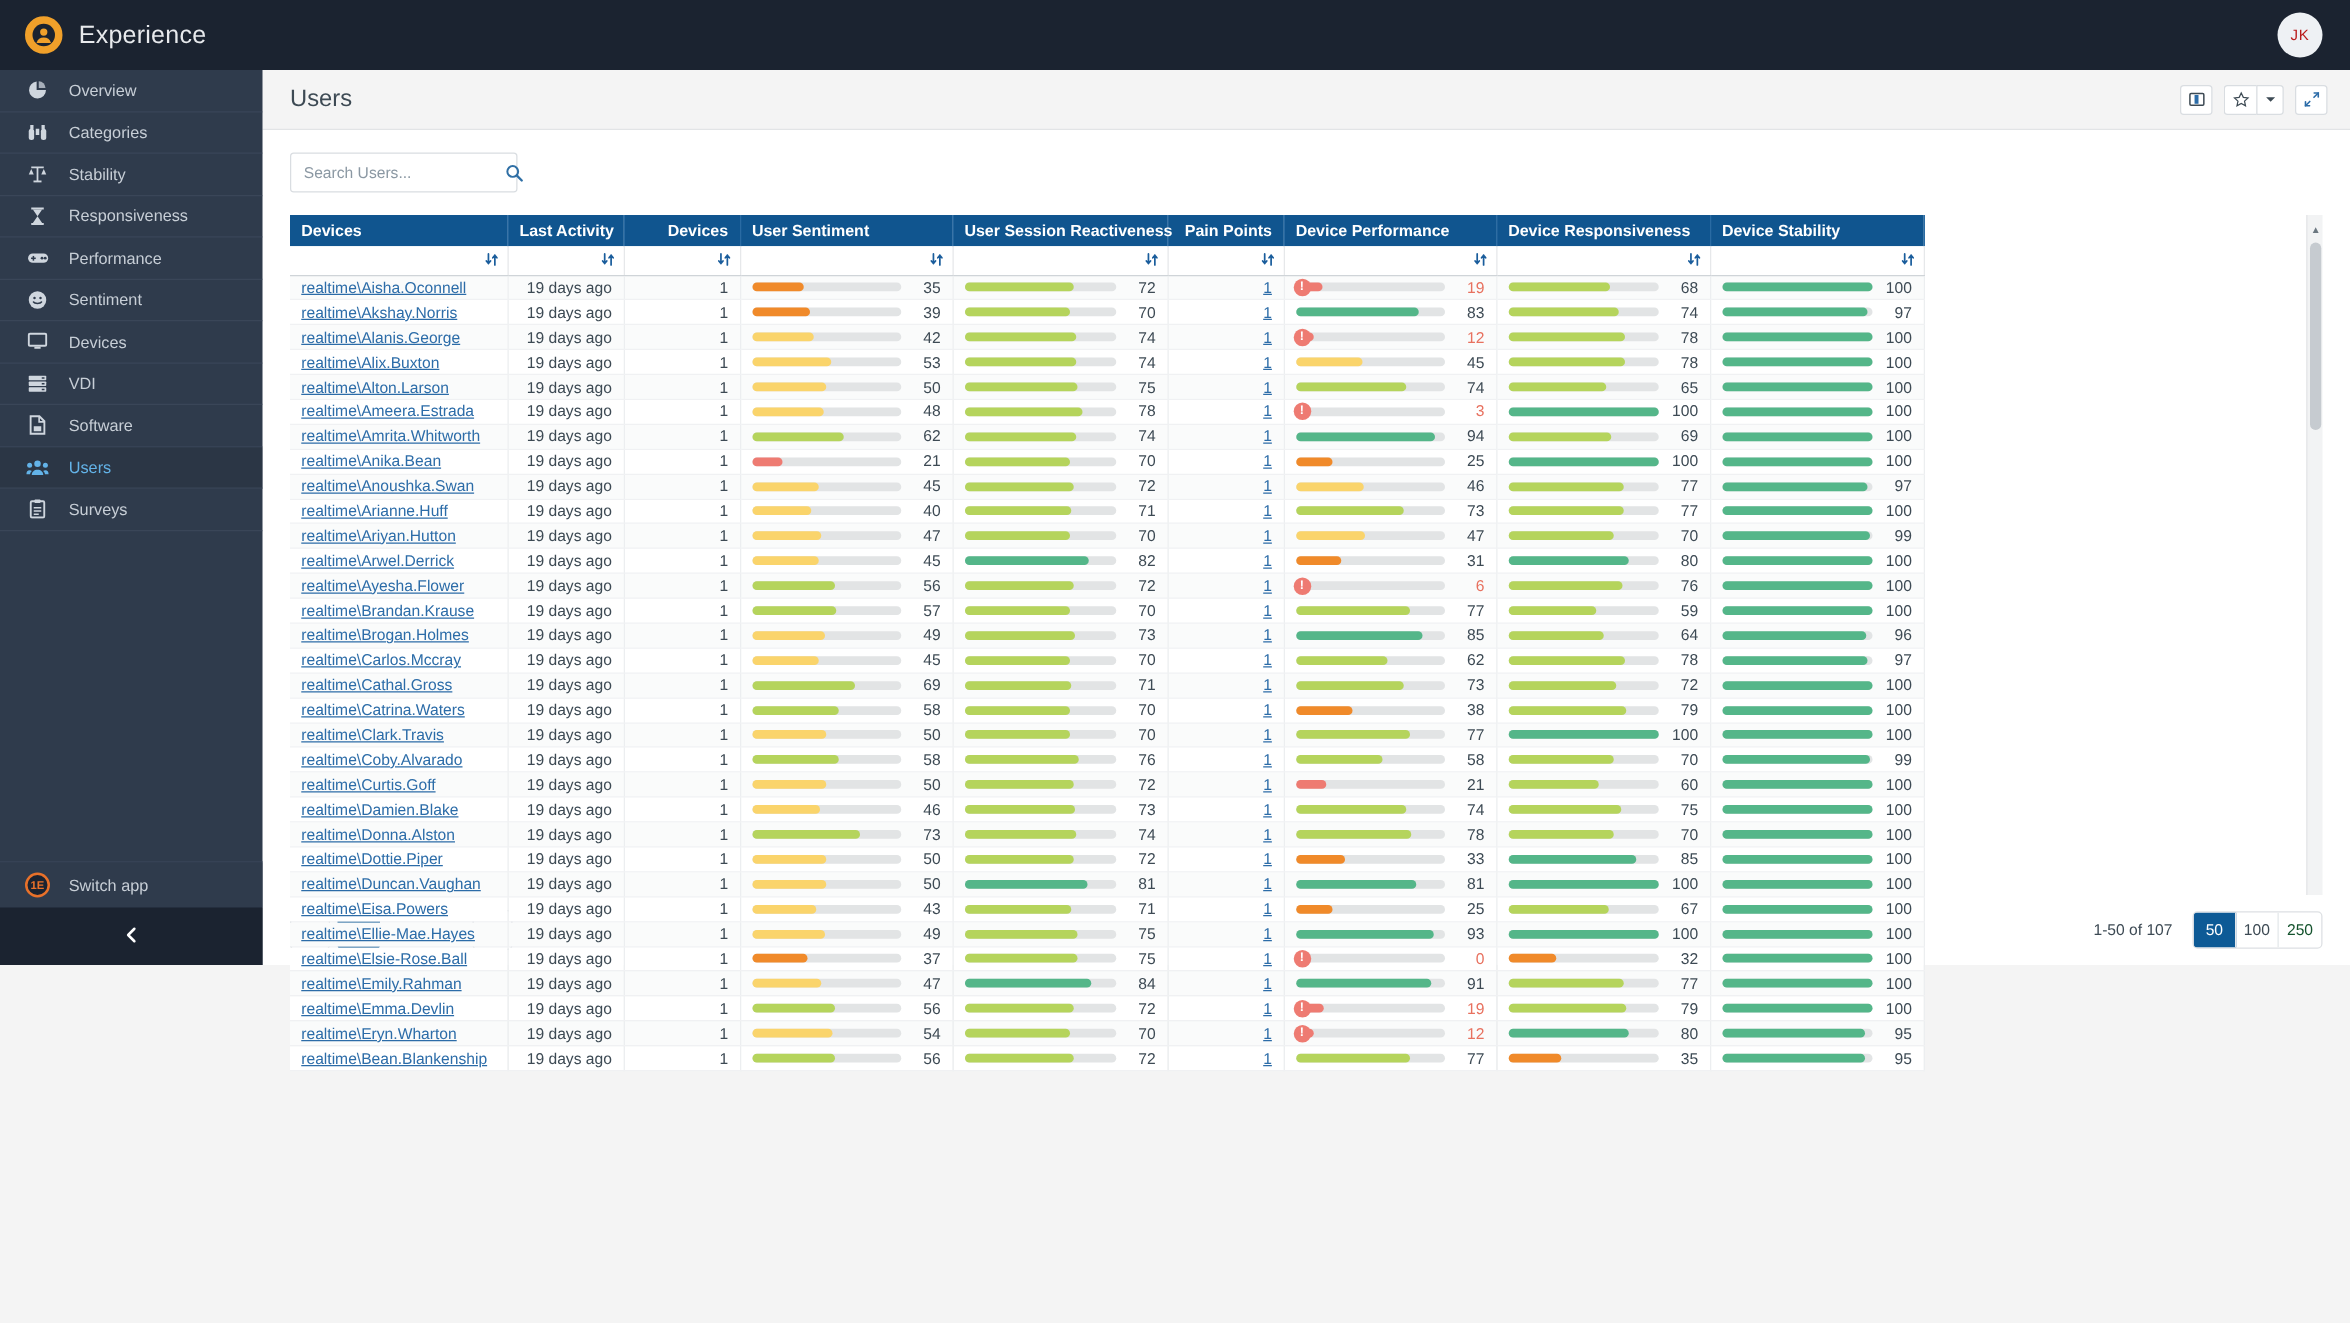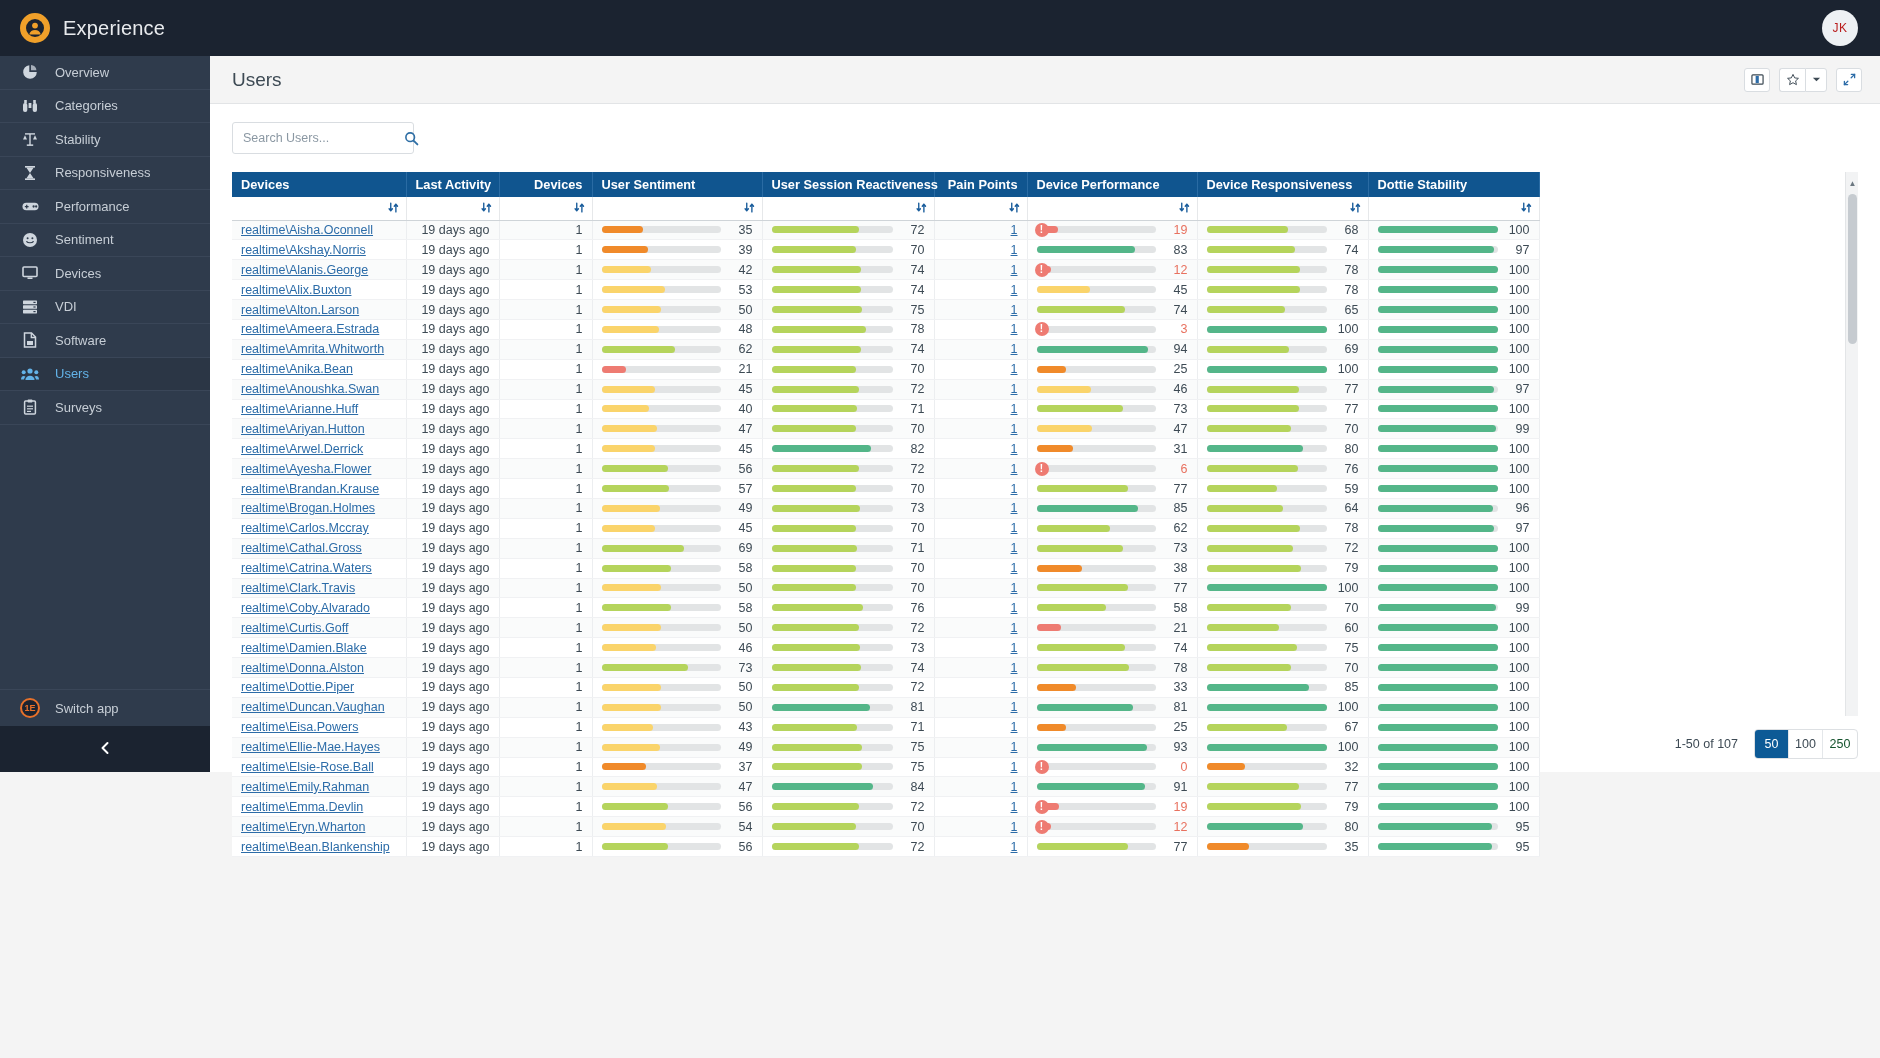--- a/index.html
+++ b/index.html
@@ -381,21 +381,21 @@
             <thead>
               <tr id="hdr-row">
                   <th style="width: 174px;"><span>Devices</span></th>
                   <th class="num" style="width: 93px;"><span>Last Activity</span></th>
                   <th class="num" style="width: 93px;"><span>Devices</span></th>
                   <th style="width: 170px;"><span>User Sentiment</span></th>
                   <th style="width: 172px;"><span>User Session Reactiveness</span></th>
                   <th class="num" style="width: 93px;"><span>Pain Points</span></th>
                   <th style="width: 170px;"><span>Device Performance</span></th>
                   <th style="width: 171px;"><span>Device Responsiveness</span></th>
-                  <th style="width: 171px;"><span>Dottie Stability</span></th>
+                  <th style="width: 171px;"><span>Device Stability</span></th>
                 </tr>
               <tr class="sortrow" id="sort-row">
                   <th><span class="sort-ic"><svg width="11" height="11" viewBox="0 0 12 12">
                         <path d="M3 1.2v8M3 9.6L1.2 7.4M3 9.6l1.8-2.2" stroke="#1a5d9c" stroke-width="1.5" fill="none" stroke-linecap="round"></path>
                         <path d="M8.6 10.8v-8M8.6 2.4L6.8 4.6M8.6 2.4l1.8 2.2" stroke="#1a5d9c" stroke-width="1.5" fill="none" stroke-linecap="round"></path>
                       </svg></span></th>
                   <th><span class="sort-ic"><svg width="11" height="11" viewBox="0 0 12 12">
                         <path d="M3 1.2v8M3 9.6L1.2 7.4M3 9.6l1.8-2.2" stroke="#1a5d9c" stroke-width="1.5" fill="none" stroke-linecap="round"></path>
                         <path d="M8.6 10.8v-8M8.6 2.4L6.8 4.6M8.6 2.4l1.8 2.2" stroke="#1a5d9c" stroke-width="1.5" fill="none" stroke-linecap="round"></path>
                       </svg></span></th>

